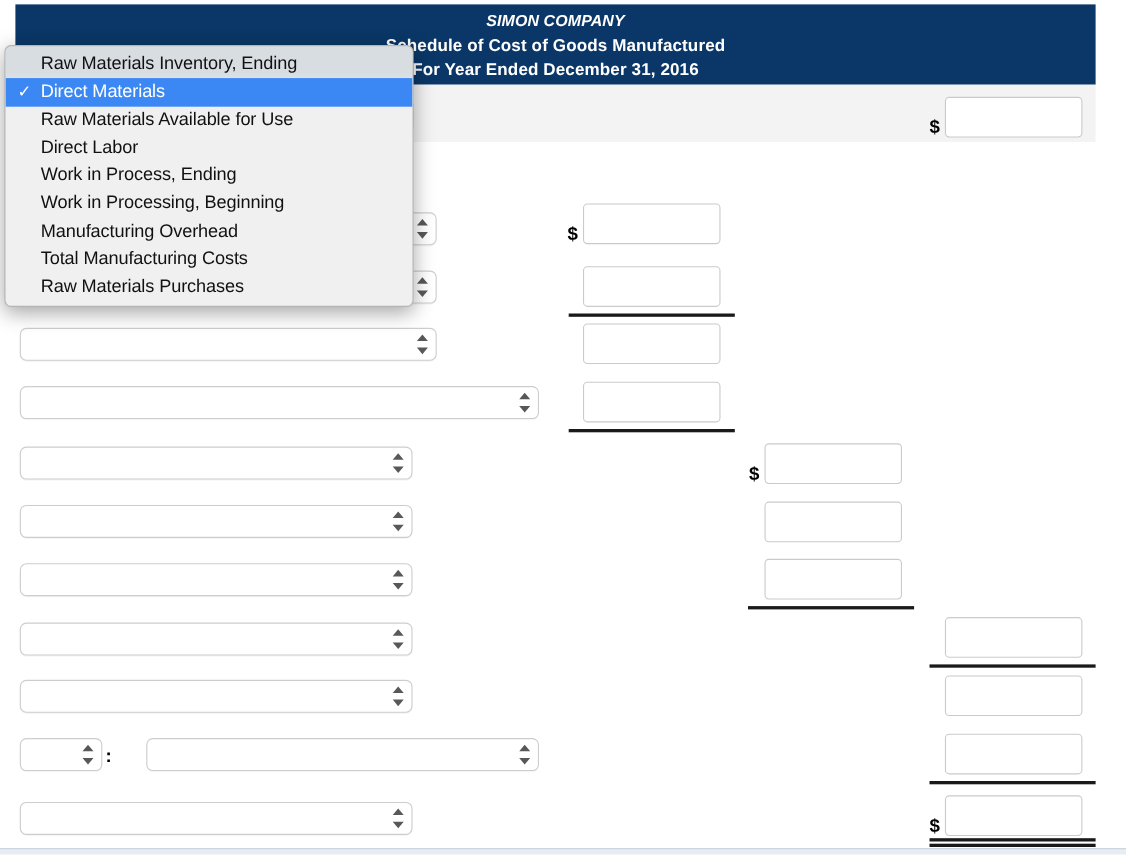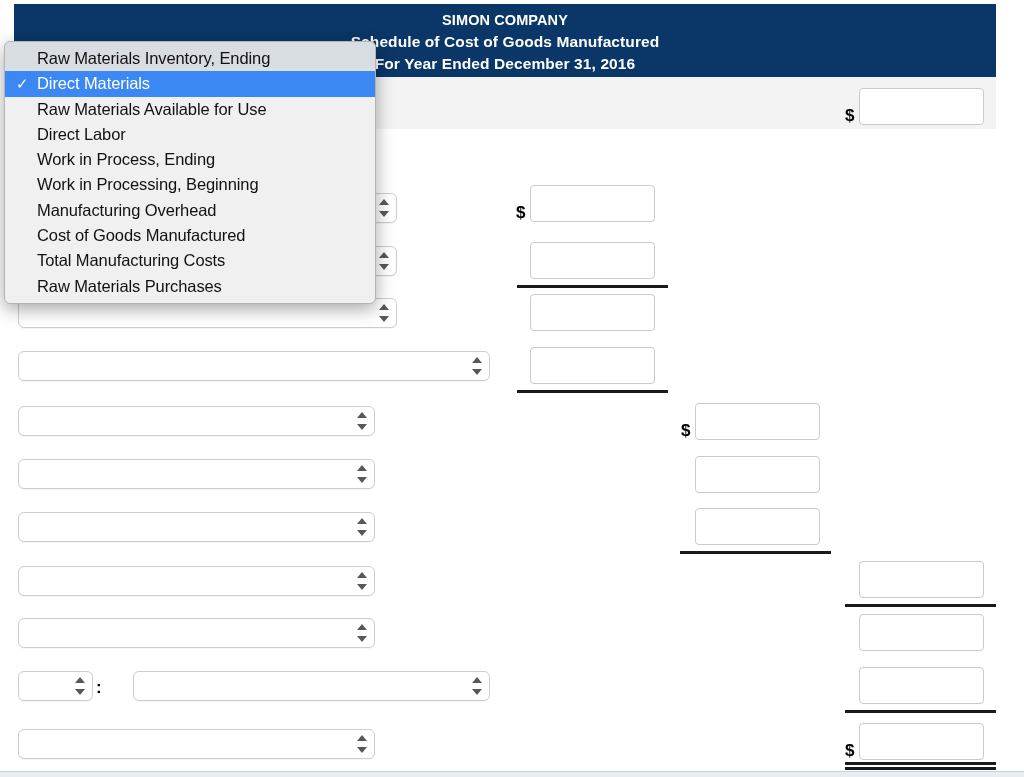--- a/index.html
+++ b/index.html
@@ -28,21 +28,21 @@
     text-align: center;
     padding-top: 5px;
   }
   .stmt-header .line {
     font-weight: bold;
     font-size: 15.5px;
     line-height: 22px;
     letter-spacing: 0.1px;
     white-space: nowrap;
   }
-  .stmt-header .line.l1 { font-size: 14.5px; }
+  .stmt-header .line.l1 { font-size: 14.5px; font-style: italic; }
 
   
   .row-stripe {
     position: absolute;
     left: 14px; top: 77px;
     width: 982px; height: 52px;
     background: #f3f3f3;
   }
 
   
@@ -309,23 +309,20 @@
     <div class="dd-item">
       <span>Work in Process, Ending</span>
     </div>
     <div class="dd-item">
       <span>Work in Processing, Beginning</span>
     </div>
     <div class="dd-item">
       <span>Manufacturing Overhead</span>
     </div>
     <div class="dd-item">
-      <span>Cost of Goods Manufactured</span>
-    </div>
-    <div class="dd-item">
       <span>Total Manufacturing Costs</span>
     </div>
     <div class="dd-item">
       <span>Raw Materials Purchases</span>
     </div>
   </div>
 
   <div class="footer-strip"></div>
 
 </div>

